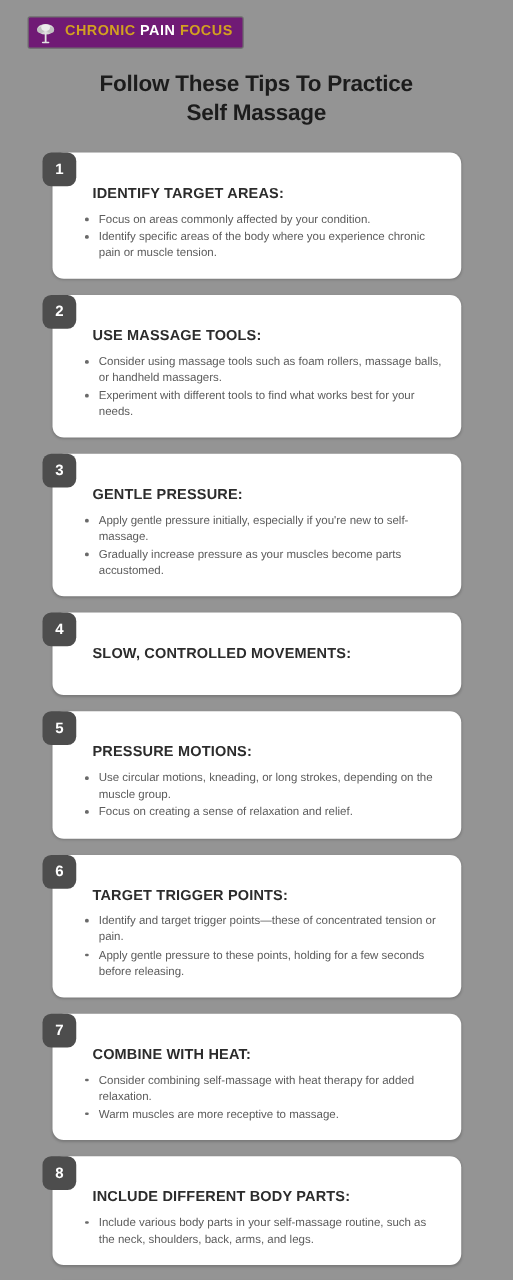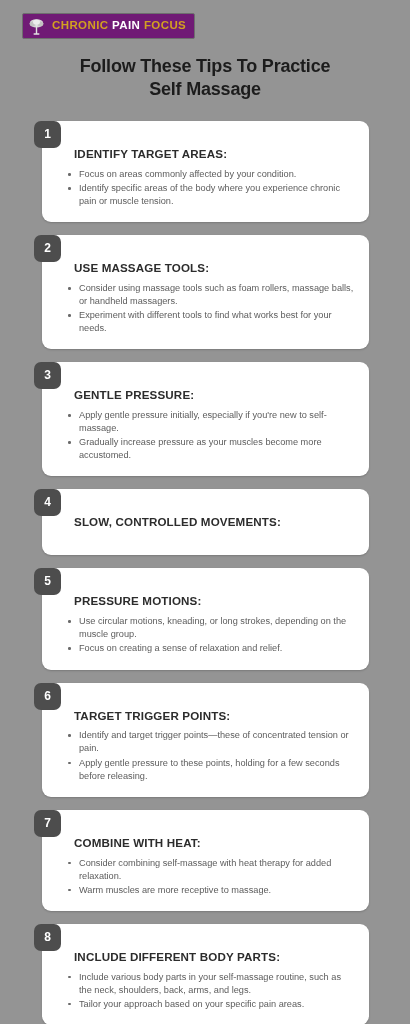--- a/index.html
+++ b/index.html
@@ -189,21 +189,21 @@
             <li>Experiment with different tools to find what works best for your needs.</li>
           </ul>
         </div>
       </li>
       <li class="tip">
         <div class="tip-badge">3</div>
         <div class="tip-card">
           <div class="tip-title">GENTLE PRESSURE:</div>
           <ul class="tip-points">
             <li>Apply gentle pressure initially, especially if you're new to self-massage.</li>
-            <li>Gradually increase pressure as your muscles become more accustomed.</li>
+            <li>Gradually increase pressure as your muscles become parts accustomed.</li>
           </ul>
         </div>
       </li>
       <li class="tip">
         <div class="tip-badge">4</div>
         <div class="tip-card">
           <div class="tip-title">SLOW, CONTROLLED MOVEMENTS:</div>
         </div>
       </li>
       <li class="tip">
@@ -235,21 +235,20 @@
             <li>Warm muscles are more receptive to massage.</li>
           </ul>
         </div>
       </li>
       <li class="tip">
         <div class="tip-badge">8</div>
         <div class="tip-card">
           <div class="tip-title">INCLUDE DIFFERENT BODY PARTS:</div>
           <ul class="tip-points">
             <li>Include various body parts in your self-massage routine, such as the neck, shoulders, back, arms, and legs.</li>
-            <li>Tailor your approach based on your specific pain areas.</li>
           </ul>
         </div>
       </li>
       <li class="tip">
         <div class="tip-badge">9</div>
         <div class="tip-card">
           <div class="tip-title">DIFFERENT WITH TECHNIQUES:</div>
           <ul class="tip-points">
             <li>Explore different massage techniques, such as effleurage, petrissage, and friction.</li>
           </ul>

